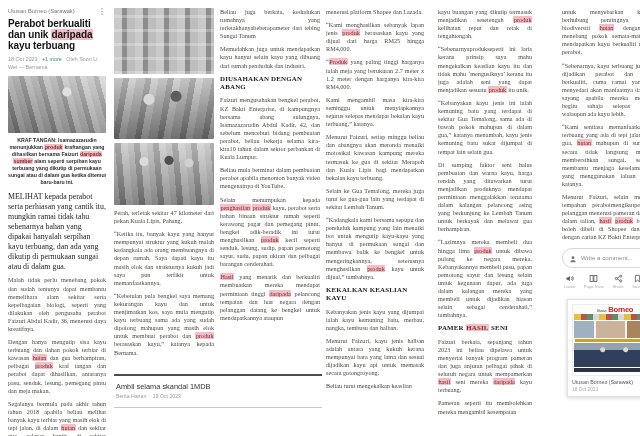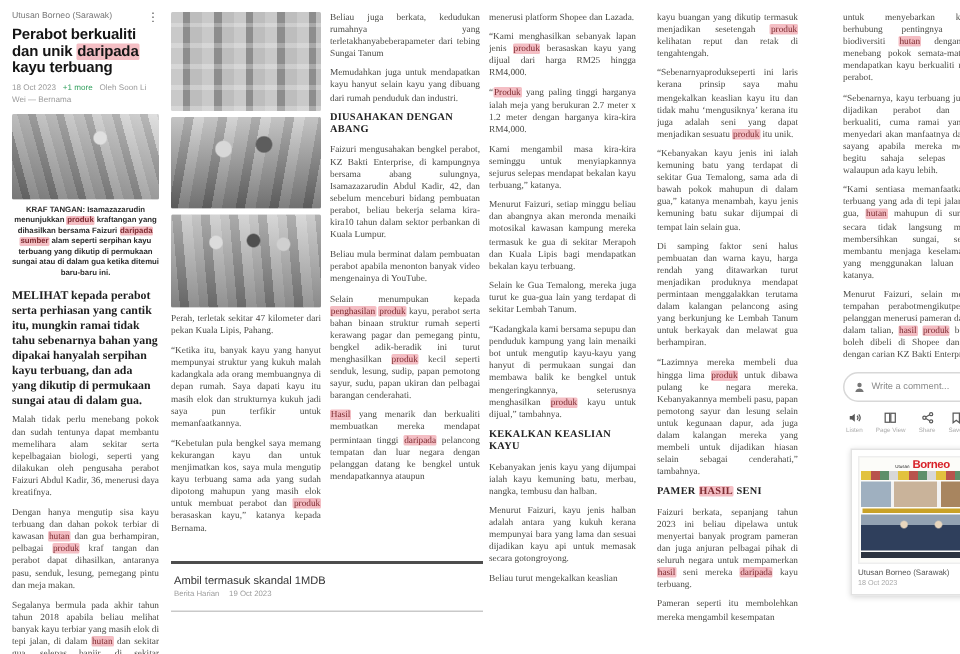--- a/index.html
+++ b/index.html
@@ -11,21 +11,21 @@
   #col4{left:326px;width:98px;height:428px;}
   #col5{left:438px;width:94px;height:428px;}
   #sidebar{position:absolute;left:562px;top:8px;width:100px;}
   .src-row{display:flex;justify-content:space-between;align-items:flex-start;font-size:5.8px;color:#777;margin-bottom:2px;}
   .kebab{font-size:8px;color:#555;line-height:8px;cursor:pointer;}
   h1{font-size:10px;line-height:10.8px;font-weight:bold;color:#141414;margin:3px 0 5px;letter-spacing:-.1px;}
   .meta{font-size:5.4px;line-height:7.4px;color:#9a9a9a;margin-bottom:5px;}
   .meta .more{color:#2e9e5a;margin:0 3px;}
   p{font-family:"Liberation Serif",serif;font-size:6.2px;line-height:8.1px;color:#4a4a45;text-align:justify;margin:0 0 5px;}
   h2{font-family:"Liberation Serif",serif;font-size:6.9px;line-height:8.4px;color:#222;margin:2px 0 5px;letter-spacing:.2px;}
-  .lead{font-size:7.9px;line-height:9.9px;font-weight:bold;color:#1f1f1f;text-align:left;}
+  .lead{font-size:7.9px;line-height:9.9px;font-weight:normal;color:#1f1f1f;text-align:left;}
   .cap{font-family:"Liberation Sans",sans-serif;font-size:5.2px;line-height:7px;font-weight:bold;text-align:center;color:#2e2e2e;margin:3px 0 6px;}
   mark.hl{background:#f4bec4;color:#7c2b30;padding:0 .5px;border-radius:1px;}
   h1 mark.hl{color:#141414;}
   .ph{background:
     linear-gradient(160deg,rgba(255,255,255,.35),rgba(0,0,0,.28)),
     repeating-linear-gradient(90deg,#b2b2b2 0 6px,#969696 6px 11px,#c6c6c6 11px 17px),#a8a8a8;
     margin:0 0 4px;border-radius:1px;}
   .ph1{height:57px;background:
     radial-gradient(circle at 60% 28%,#e0e0e0 0 4px,transparent 5px),
     linear-gradient(200deg,rgba(255,255,255,.4),rgba(0,0,0,.35)),
@@ -136,21 +136,21 @@
       <p>“Kebanyakan kayu jenis ini ialah kemuning batu yang terdapat di sekitar Gua Temalong, sama ada di bawah pokok mahupun di dalam gua,” katanya menambah, kayu jenis kemuning batu sukar dijumpai di tempat lain selain gua.</p>
       <p>Di samping faktor seni halus pembuatan dan warna kayu, harga rendah yang ditawarkan turut menjadikan produknya mendapat permintaan menggalakkan terutama dalam kalangan pelancong asing yang berkunjung ke Lembah Tanum untuk berkayak dan melawat gua berhampiran.</p>
       <p>“Lazimnya mereka membeli dua hingga lima <mark class="hl">produk</mark> untuk dibawa pulang ke negara mereka. Kebanyakannya membeli pasu, papan pemotong sayur dan lesung selain untuk kegunaan dapur, ada juga dalam kalangan mereka yang membeli untuk dijadikan hiasan selain sebagai cenderahati,” tambahnya.</p>
       <h2>PAMER <mark class="hl">HASIL</mark> SENI</h2>
       <p>Faizuri berkata, sepanjang tahun 2023 ini beliau dipelawa untuk menyertai banyak program pameran dan juga anjuran pelbagai pihak di seluruh negara untuk mempamerkan <mark class="hl">hasil</mark> seni mereka <mark class="hl">daripada</mark> kayu terbuang.</p>
       <p>Pameran seperti itu membolehkan mereka mengambil kesempatan</p>
     </div>
 
   <div id="related">
     <div class="rel-item">
-      <div class="rel-title">Ambil termasuk skandal 1MDB</div>
+      <div class="rel-title">Ambil selama skandal 1MDB</div>
       <div class="rel-meta">
         <span>Berita Harian</span>
         <span>19 Oct 2023</span>
       </div>
     </div>
   </div>
 
   <div id="sidebar">
     <div class="col-inline">
         <p>untuk menyebarkan kesedaran berhubung pentingnya menjaga biodiversiti <mark class="hl">hutan</mark> dengan tidak menebang pokok semata-mata untuk mendapatkan kayu berkualiti membuat perabot.</p>

